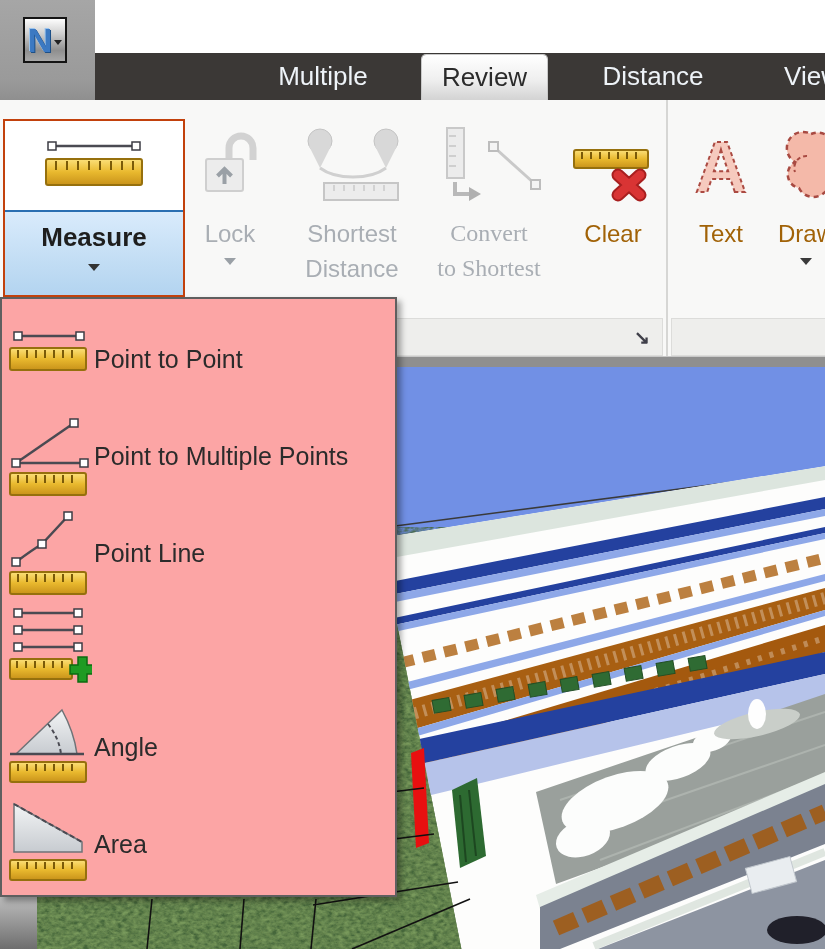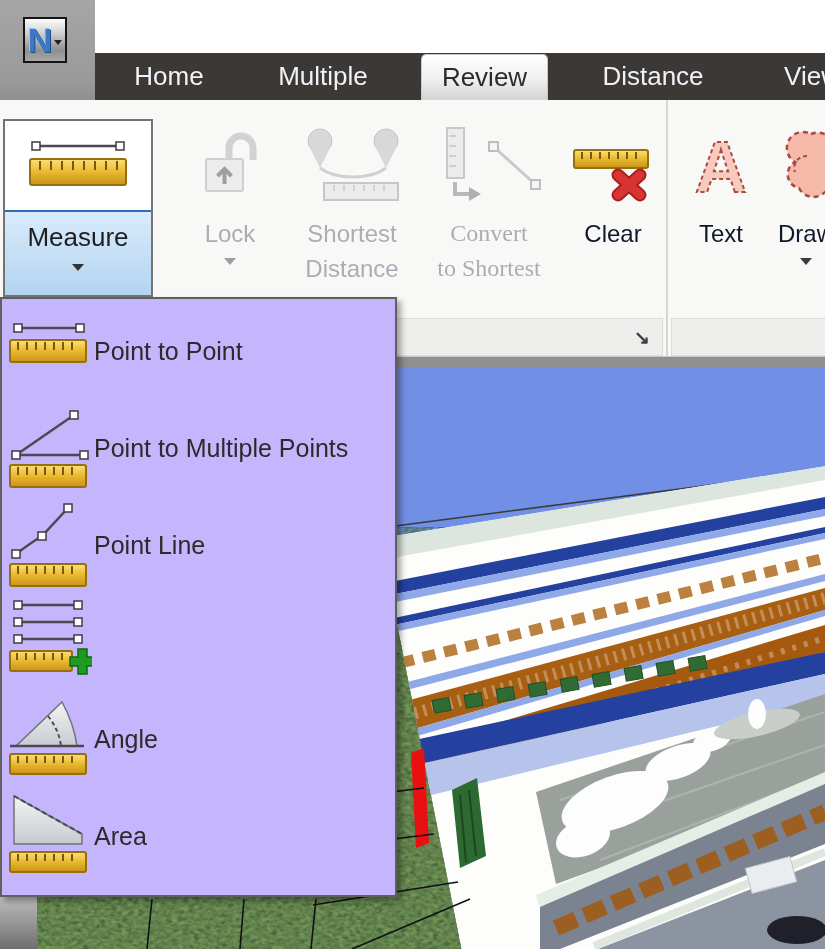--- a/index.html
+++ b/index.html
@@ -28,45 +28,45 @@
   
   .ribbon{position:absolute;left:0;top:100px;width:825px;height:256px;background:#f8f8f7;}
   .rsep{position:absolute;left:666px;top:100px;width:2px;height:256px;background:#d6d6d4;}
   .rfooter{position:absolute;top:318px;height:38px;background:#eeeeec;border:1px solid #dcdcda;box-sizing:border-box;}
   .rfooter1{left:3px;width:660px;}
   .rfooter2{left:671px;width:160px;}
   .launcher{position:absolute;left:630px;top:326px;width:24px;height:24px;font-size:19px;font-weight:bold;
             color:#3f3f49;text-align:center;line-height:24px;cursor:pointer;}
   .rbtn{position:absolute;top:100px;height:218px;}
   .rbtn .icn{position:absolute;top:26px;left:50%;transform:translateX(-50%);}
-  .rbtn .lbl{position:absolute;top:120px;left:0;width:100%;text-align:center;font-size:24px;color:#0f172a;white-space:nowrap;}
+  .rbtn .lbl{position:absolute;top:120px;left:0;width:100%;text-align:center;font-size:24px;color:#a16207;white-space:nowrap;}
   .rbtn .lbl2{position:absolute;top:155px;left:0;width:100%;text-align:center;font-size:24px;color:#2e2e2e;white-space:nowrap;}
   .rbtn.disabled .lbl,.rbtn.disabled .lbl2{color:#a9aeb4;}
   .rbtn .dd{position:absolute;top:158px;left:50%;transform:translateX(-50%);width:0;height:0;
             border-left:6px solid transparent;border-right:6px solid transparent;border-top:7px solid #3a3a3a;}
   .rbtn.disabled .dd{border-top-color:#9aa0a6;}
   .b-lock{left:190px;width:80px;}
   .b-shortest{left:288px;width:128px;}
   .b-convert{left:413px;width:152px;font-family:Liberation Serif, serif;}
   .b-clear{left:570px;width:86px;}
   .b-text{left:679px;width:84px;}
   .b-draw{left:766px;width:80px;}
   
-  .measure-btn{position:absolute;left:3px;top:119px;width:150px;height:178px;box-sizing:border-box;
-               border:2px solid #737373;z-index:40;background:#ffffff;cursor:pointer;}
+  .measure-btn{position:absolute;left:3px;top:119px;width:182px;height:178px;box-sizing:border-box;
+               border:2px solid #c2410c;z-index:40;background:#ffffff;cursor:pointer;font-weight:bold;}
   .measure-top{position:absolute;left:0;top:0;width:100%;height:89px;background:#ffffff;
                display:flex;align-items:center;justify-content:center;}
   .measure-bottom{position:absolute;left:0;top:89px;width:100%;height:85px;box-sizing:border-box;
                   border-top:2px solid #2a6fb2;background:linear-gradient(#d9ebfc,#c2ddf4 60%,#b3d4f0);}
   .measure-lbl{position:absolute;top:10px;width:100%;text-align:center;font-size:26px;color:#1e1e1e;}
   .measure-dd{position:absolute;top:52px;left:50%;transform:translateX(-50%);width:0;height:0;
               border-left:6px solid transparent;border-right:6px solid transparent;border-top:7px solid #333;}
   
-  .menu{position:absolute;left:0;top:297px;width:397px;height:600px;box-sizing:border-box;background:#c4b5fd;
-        border:2px solid #5f5f5f;box-shadow:4px 4px 6px rgba(0,0,0,.35);z-index:30;padding-top:4px;}
+  .menu{position:absolute;left:0;top:297px;width:397px;height:600px;box-sizing:border-box;background:#fca5a5;
+        border:2px solid #5f5f5f;box-shadow:4px 4px 6px rgba(0,0,0,.35);z-index:30;padding-top:12px;}
   .mi{position:relative;height:97px;display:flex;align-items:center;cursor:pointer;}
   .mi .micon{width:92px;flex:0 0 92px;display:flex;justify-content:center;}
   .mi .mlbl{font-size:25px;color:#2b2b2b;white-space:nowrap;}
   
   .grayband{position:absolute;left:0;top:356px;width:825px;height:11px;background:#8f8f8f;border-top:1px solid #c9c9c9;box-sizing:border-box;}
   .viewport{position:absolute;left:0;top:367px;width:825px;height:582px;}
   .lgray{position:absolute;left:0;top:897px;width:37px;height:52px;background:linear-gradient(#bdbdbd,#6e6e6e);z-index:20;}
 </style>
 </head>
 <body>
@@ -75,21 +75,20 @@
 
   <div class="top-white"></div>
   <div class="app-block">
     <div class="app-button">
       <span class="app-n">N</span>
       <span class="app-caret"></span>
     </div>
   </div>
 
   <div class="tabbar">
-    <div class="tab tab-home">Home</div>
     <div class="tab tab-viewpoint">Multiple</div>
     <div class="tab-active">Review</div>
     <div class="tab tab-animation">Distance</div>
     <div class="tab tab-view">View</div>
   </div>
 
   <div class="ribbon"></div>
   <div class="rsep"></div>
   <div class="rfooter rfooter1"></div>
   <div class="rfooter rfooter2"></div>

